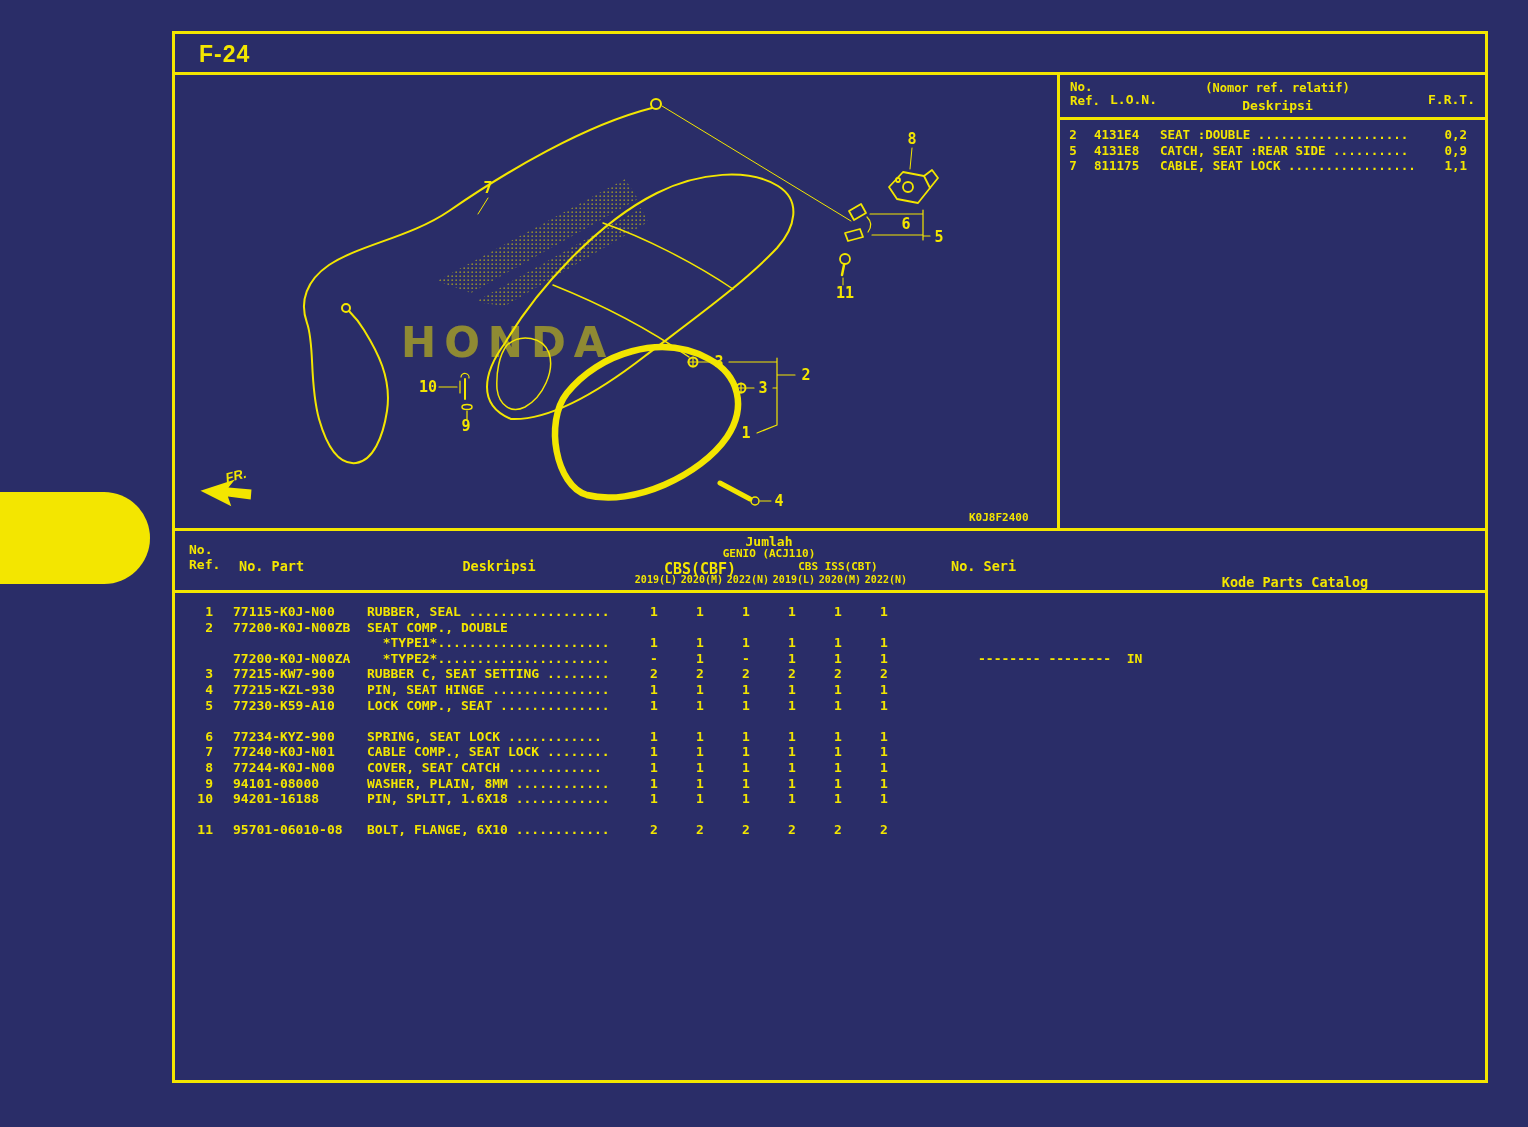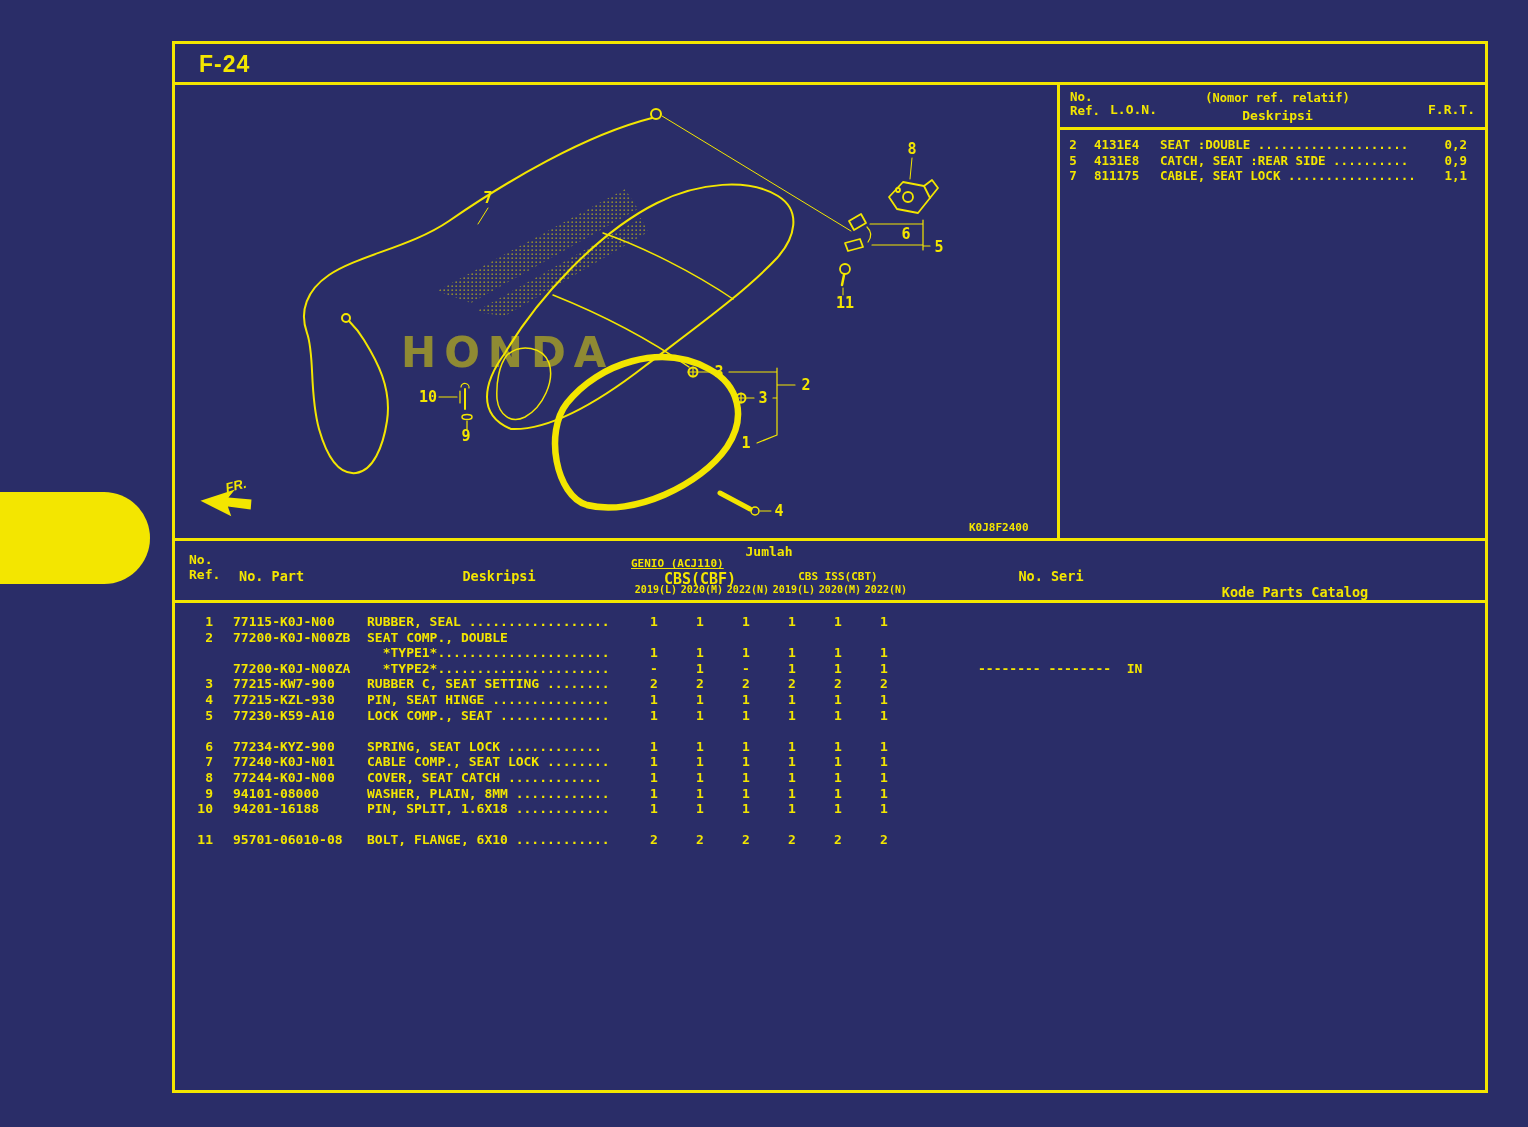--- a/index.html
+++ b/index.html
@@ -8,21 +8,20 @@
     position: relative;
     background: #2a2d68;
     overflow: hidden;
     font-family: "DejaVu Sans Mono", monospace;
     color: #f3e600;
   }
   .frame {
     position: absolute; left: 172px; top: 31px;
     width: 1316px; height: 1052px;
     border: 3px solid #f3e600;
-    margin-top: 10px;
   }
   
   .header-band { position: absolute; left: 0; top: 0; width: 100%; height: 41px; border-bottom: 3px solid #f3e600; }
   .page-code { position: absolute; left: 24px; top: 7px; font: bold 23px "Liberation Sans", sans-serif; letter-spacing: 1px; }
   .page-title { position: absolute; left: 0; top: 6px; width: 100%; text-align: center; font: bold 25px "Liberation Sans", sans-serif; letter-spacing: 1px; }
   
   .diagram-area { position: absolute; left: 0; top: 41px; width: 882px; height: 453px; }
   .diagram-area svg { display: block; width: 100%; height: 100%; }
   svg text { fill: #f3e600; font: bold 15px "DejaVu Sans Mono", monospace; text-anchor: middle; stroke: none; }
   svg text.small { font-size: 11px; text-anchor: start; }
@@ -42,26 +41,26 @@
   .r-lon { width: 60px; margin-left: 8px; }
   .r-desc { flex: 1; margin-left: 6px; overflow: hidden; }
   .r-frt { width: 46px; text-align: right; padding-right: 18px; }
   
   .parts-header { position: absolute; left: 0; top: 494px; width: 100%; height: 65px;
     border-top: 3px solid #f3e600; border-bottom: 3px solid #f3e600; font-weight: bold; }
   .ph-noref { position: absolute; left: 14px; top: 11px; font-size: 13px; line-height: 15px; }
   .ph-part  { position: absolute; left: 64px;  top: 27px; width: 134px; text-align: left; font-size: 13.5px; }
   .ph-desk  { position: absolute; left: 192px; top: 27px; width: 264px; text-align: center; font-size: 13.5px; }
   .ph-jumlah{ position: absolute; left: 456px; top: 3px;  width: 276px; text-align: center; font-size: 13px; }
-  .ph-model { position: absolute; left: 456px; top: 16px; width: 276px; font-size: 11px; text-decoration: underline; }
+  .ph-model { position: absolute; left: 456px; top: 16px; width: 276px; text-align: center; font-size: 11px; }
   .ph-g1 { position: absolute; left: 456px; top: 29px; width: 138px; text-align: center; font-size: 15px; }
   .ph-g2 { position: absolute; left: 594px; top: 29px; width: 138px; text-align: center; font-size: 11px; }
   .ph-years { position: absolute; left: 456px; top: 43px; width: 276px; display: flex; }
   .ph-years span { width: 46px; text-align: right; font-size: 10px; }
-  .ph-seri { position: absolute; left: 776px;  top: 27px; width: 200px; text-align: center; font-size: 13.5px; }
+  .ph-seri { position: absolute; left: 776px;  top: 27px; width: 200px; text-align: left; font-size: 13.5px; }
   .ph-kode { position: absolute; left: 1000px; top: 43px; width: 240px; text-align: center; font-size: 13.5px; }
   
   .parts-body { position: absolute; left: 0; top: 562px; width: 100%; bottom: 0; padding-top: 8px; overflow: hidden; }
   .prow { display: flex; height: 15.6px; line-height: 15.6px; font-size: 13px; font-weight: bold; }
   .row-gap { height: 15.6px; }
   .c-ref { width: 38px; text-align: right; }
   .c-part { width: 134px; margin-left: 20px; }
   .c-desc { width: 264px; white-space: pre; overflow: hidden; }
   .c-q { width: 46px; text-align: center; }
   .c-seri { margin-left: 71px; white-space: pre; }

